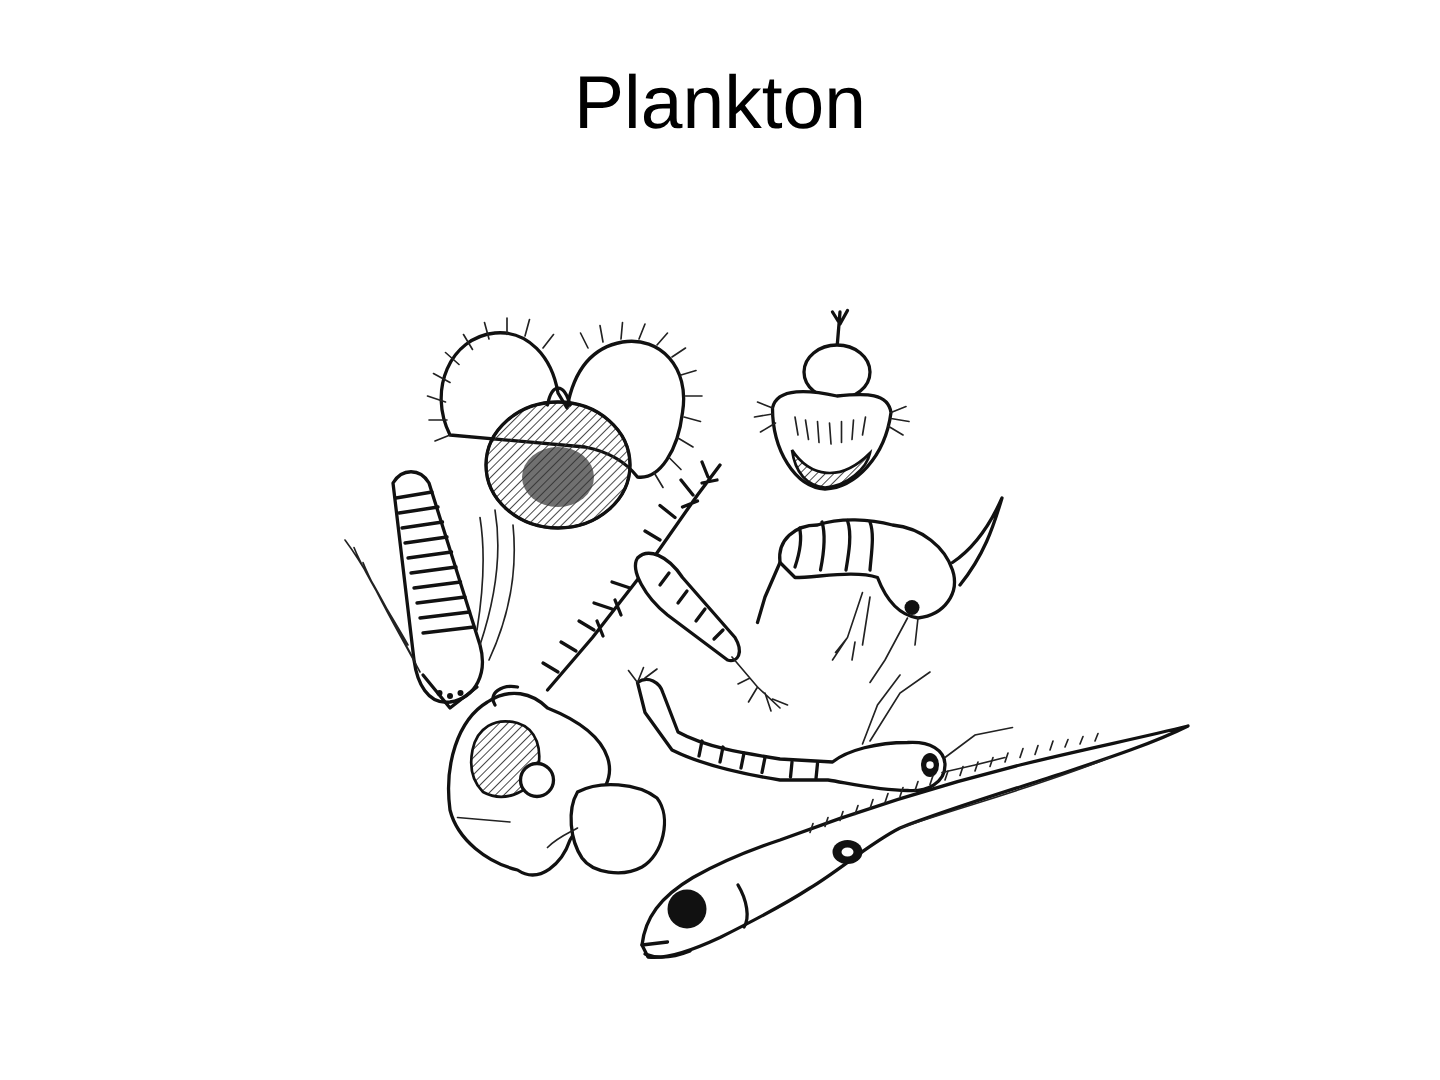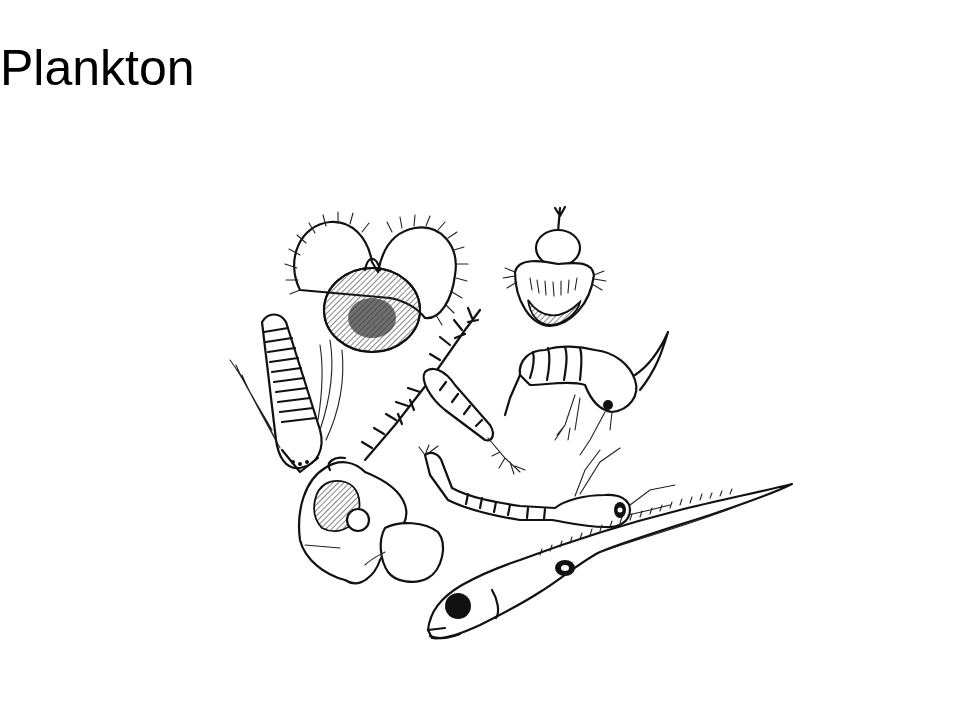--- a/index.html
+++ b/index.html
@@ -14,21 +14,21 @@
       position: relative;
       width: 960px;
       height: 720px;
       background: #ffffff;
     }
     .slide-title {
       position: absolute;
       left: 0;
       top: 38px;
       width: 960px;
-      text-align: left;
+      text-align: center;
       font-family: "Liberation Sans", sans-serif;
       font-size: 50px;
       line-height: 60px;
       color: #000000;
       font-weight: normal;
       margin: 0;
     }
     .illustration {
       position: absolute;
       left: 200px;

